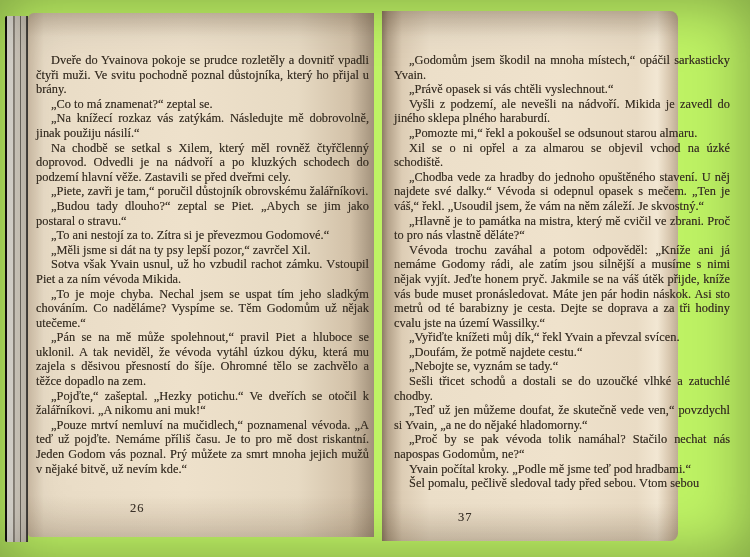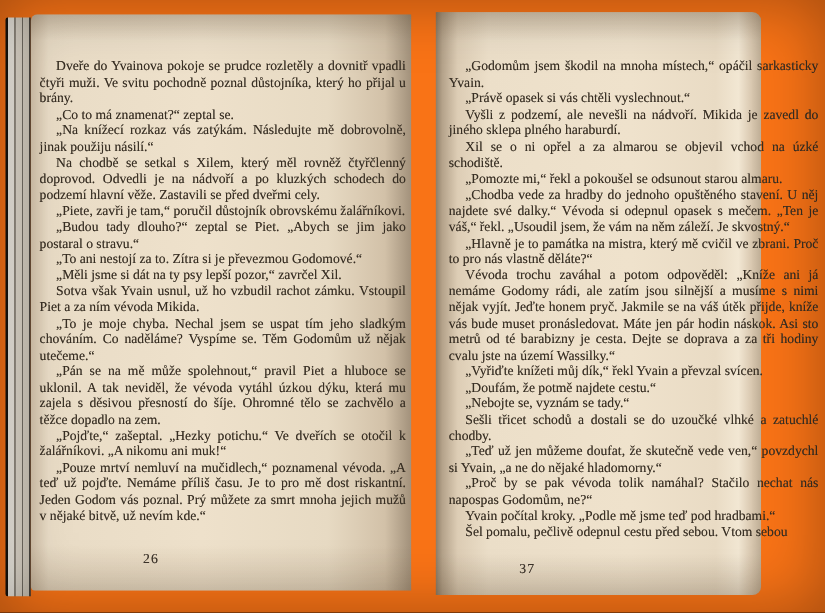--- a/index.html
+++ b/index.html
@@ -1,18 +1,18 @@
 <!DOCTYPE html>
 <html><head>
 <meta charset="utf-8">
 <style>
   html,body { margin:0; padding:0; background:#000; }
   .scene {
     position:relative; width:750px; height:557px;
-    background:#f97316; overflow:hidden;
+    background:#bef264; overflow:hidden;
     font-family:"Liberation Serif","DejaVu Serif",serif;
     text-decoration:underline;
   }
   
   .edge-stack {
     position:absolute; left:5px; top:16px; width:23px; height:526px;
     background:linear-gradient(90deg,
       #15120e 0px, #15120e 2px,
       #f0ede5 2px, #ece8df 8px,
       #8f887d 8px, #9b948a 10px,
@@ -26,21 +26,21 @@
     position:absolute;
   }
   .page-left {
     left:28px; top:13px; width:346px; height:524px;
     background:
       linear-gradient(180deg, rgba(118,88,54,.20) 0px, rgba(118,88,54,0) 24px, rgba(118,88,54,0) 92%, rgba(118,88,54,.16) 100%),
       linear-gradient(90deg, #d3c2aa 0px, #e9dcc6 16px, #eee1cb 45%, #e7dac3 78%, #d2c1a8 93%, #a2917b 100%);
     border-radius:6px 0 0 4px;
   }
   .page-right {
-    left:396px; top:11px; width:296px; height:530px;
+    left:382px; top:11px; width:296px; height:530px;
     background:
       linear-gradient(180deg, rgba(118,88,54,.22) 0px, rgba(118,88,54,0) 26px, rgba(118,88,54,0) 93%, rgba(118,88,54,.18) 100%),
       linear-gradient(90deg, #8d7c66 0px, #b4a28a 6px, #ddcdb5 20px, #ecdfc9 48px, #efe2cc 60%, #e9dbc4 86%, #f2e7d3 93%, #d9c8b0 97%, #bfae96 100%);
     border-radius:0 8px 8px 0;
   }
   .page-text {
     position:absolute; color:#382f24;
     font-size:12.4px; line-height:14.6px;
     text-align:justify;
     text-shadow:0 0 0.5px rgba(56,47,36,.55);
@@ -84,30 +84,30 @@
         <p class="para">„Pouze mrtví nemluví na mučidlech,“ poznamenal vévoda. „A teď už pojďte. Nemáme příliš času. Je to pro mě dost riskantní. Jeden Godom vás poznal. Prý můžete za smrt mnoha jejich mužů v nějaké bitvě, už nevím kde.“</p>
       </div>
     <div class="folio">26</div>
   </div>
 
   <div class="page page-right">
     <div class="page-text">
         <p class="para">„Godomům jsem škodil na mnoha místech,“ opáčil sarkasticky Yvain.</p>
         <p class="para">„Právě opasek si vás chtěli vyslechnout.“</p>
         <p class="para">Vyšli z podzemí, ale nevešli na nádvoří. Mikida je zavedl do jiného sklepa plného haraburdí.</p>
+        <p class="para">„Pomozte mi,“ řekl a pokoušel se odsunout starou almaru.</p>
         <p class="para">Xil se o ni opřel a za almarou se objevil vchod na úzké schodiště.</p>
-        <p class="para">„Pomozte mi,“ řekl a pokoušel se odsunout starou almaru.</p>
         <p class="para">„Chodba vede za hradby do jednoho opuštěného stavení. U něj najdete své dalky.“ Vévoda si odepnul opasek s mečem. „Ten je váš,“ řekl. „Usoudil jsem, že vám na něm záleží. Je skvostný.“</p>
         <p class="para">„Hlavně je to památka na mistra, který mě cvičil ve zbrani. Proč to pro nás vlastně děláte?“</p>
         <p class="para">Vévoda trochu zaváhal a potom odpověděl: „Kníže ani já nemáme Godomy rádi, ale zatím jsou silnější a musíme s nimi nějak vyjít. Jeďte honem pryč. Jakmile se na váš útěk přijde, kníže vás bude muset pronásledovat. Máte jen pár hodin náskok. Asi sto metrů od té barabizny je cesta. Dejte se doprava a za tři hodiny cvalu jste na území Wassilky.“</p>
         <p class="para">„Vyřiďte knížeti můj dík,“ řekl Yvain a převzal svícen.</p>
         <p class="para">„Doufám, že potmě najdete cestu.“</p>
         <p class="para">„Nebojte se, vyznám se tady.“</p>
         <p class="para">Sešli třicet schodů a dostali se do uzoučké vlhké a zatuchlé chodby.</p>
         <p class="para">„Teď už jen můžeme doufat, že skutečně vede ven,“ povzdychl si Yvain, „a ne do nějaké hladomorny.“</p>
         <p class="para">„Proč by se pak vévoda tolik namáhal? Stačilo nechat nás napospas Godomům, ne?“</p>
         <p class="para">Yvain počítal kroky. „Podle mě jsme teď pod hradbami.“</p>
-        <p class="para">Šel pomalu, pečlivě odepnul cestu před sebou. Vtom sebou</p>
+        <p class="para">Šel pomalu, pečlivě sledoval tady před sebou. Vtom sebou</p>
       </div>
     <div class="folio">37</div>
   </div>
 
 </div>
 
 </body></html>

